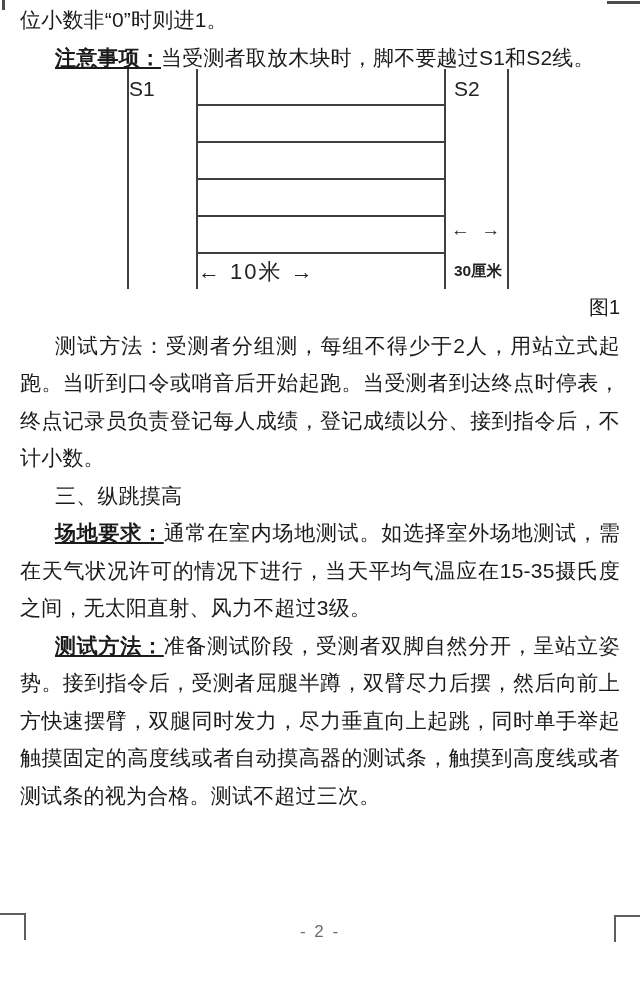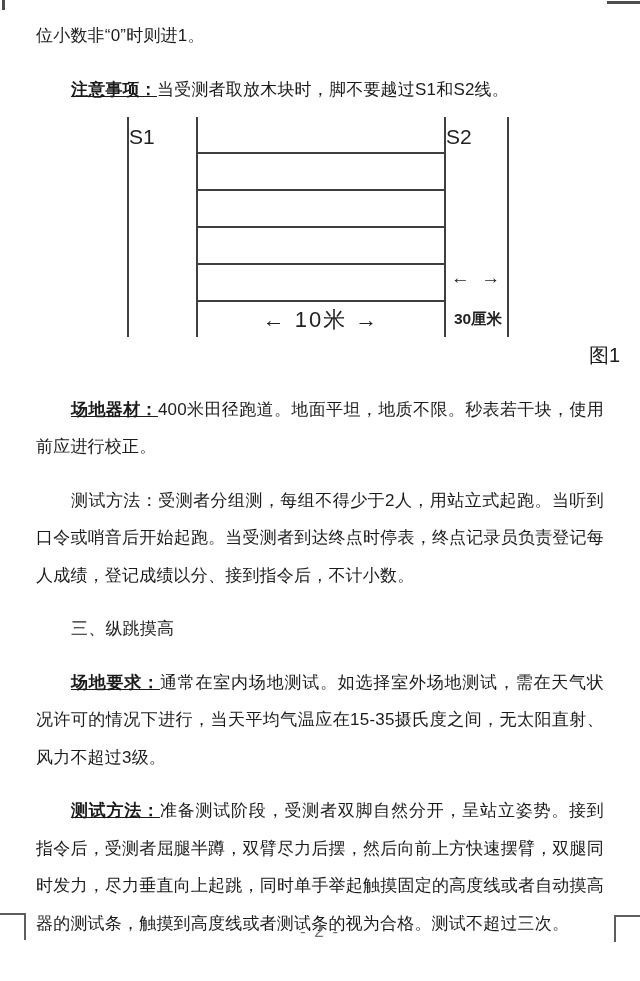--- a/index.html
+++ b/index.html
@@ -10,22 +10,22 @@
     overflow: hidden;
     font-family: "Liberation Sans", "DejaVu Sans", sans-serif;
     color: #1b1b1b;
   }
   .content {
     position: absolute;
     left: 20px; top: 1px;
     width: 600px;
   }
   p.bodyline {
-    margin: 16px;
-    font-size: 17px;
+    margin: 0;
+    font-size: 21px;
     line-height: 37.5px;
     text-align: justify;
     letter-spacing: 0.2px;
   }
   p.indent { text-indent: 35px; }
   .lead { font-weight: bold; text-decoration: underline; }
 
   
   .figure {
     position: relative;
@@ -50,25 +50,25 @@
   .rung1 { top: 35px; }
   .rung2 { top: 72px; }
   .rung3 { top: 109px; }
   .rung4 { top: 146px; }
   .rung5 { top: 183px; }
   .s-label {
     position: absolute; top: 8px;
     color: #222;
   }
   .s1 { left: 109px; width: 67px; }
-  .s2 { left: 426px; width: 61px; }
+  .s2 { left: 426px; width: 61px; padding-left: 8px; }
   .len-label {
     position: absolute;
     left: 178px; width: 246px; top: 188px;
-    text-align: center; color: #222;
+    text-align: left; color: #222;
     font-size: 22px; letter-spacing: 2px;
   }
   .gap-arrows {
     position: absolute;
     left: 428px; width: 58px; top: 150px;
     text-align: center; color: #222;
     font-size: 19px; letter-spacing: 3px;
   }
   .gap-label {
     position: absolute;
@@ -140,21 +140,20 @@
     <div class="s-label s1">S1</div>
     <div class="s-label s2">S2</div>
     <div class="gap-arrows">← →</div>
     <div class="len-label">← 10米 →</div>
     <div class="gap-label">30厘米</div>
   </div>
 
   <p class="fig-caption">图1</p>
 
 
-  <p class="bodyline indent"><span class="lead">场地器材：</span><span>400米田径跑道。地面平坦，地质不限。秒表若干块，使用前应进行校正。</span></p>
 
   <p class="bodyline indent"><span>测试方法：</span><span>受测者分组测，每组不得少于2人，用站立式起跑。当听到口令或哨音后开始起跑。当受测者到达终点时停表，终点记录员负责登记每人成绩，登记成绩以分、接到指令后，不计小数。</span></p>
 
   <p class="bodyline indent">三、纵跳摸高</p>
 
   <p class="bodyline indent"><span class="lead">场地要求：</span><span>通常在室内场地测试。如选择室外场地测试，需在天气状况许可的情况下进行，当天平均气温应在15-35摄氏度之间，无太阳直射、风力不超过3级。</span></p>
 
   <p class="bodyline indent"><span class="lead">测试方法：</span><span>准备测试阶段，受测者双脚自然分开，呈站立姿势。接到指令后，受测者屈腿半蹲，双臂尽力后摆，然后向前上方快速摆臂，双腿同时发力，尽力垂直向上起跳，同时单手举起触摸固定的高度线或者自动摸高器的测试条，触摸到高度线或者测试条的视为合格。测试不超过三次。</span></p>
 
 </div>

